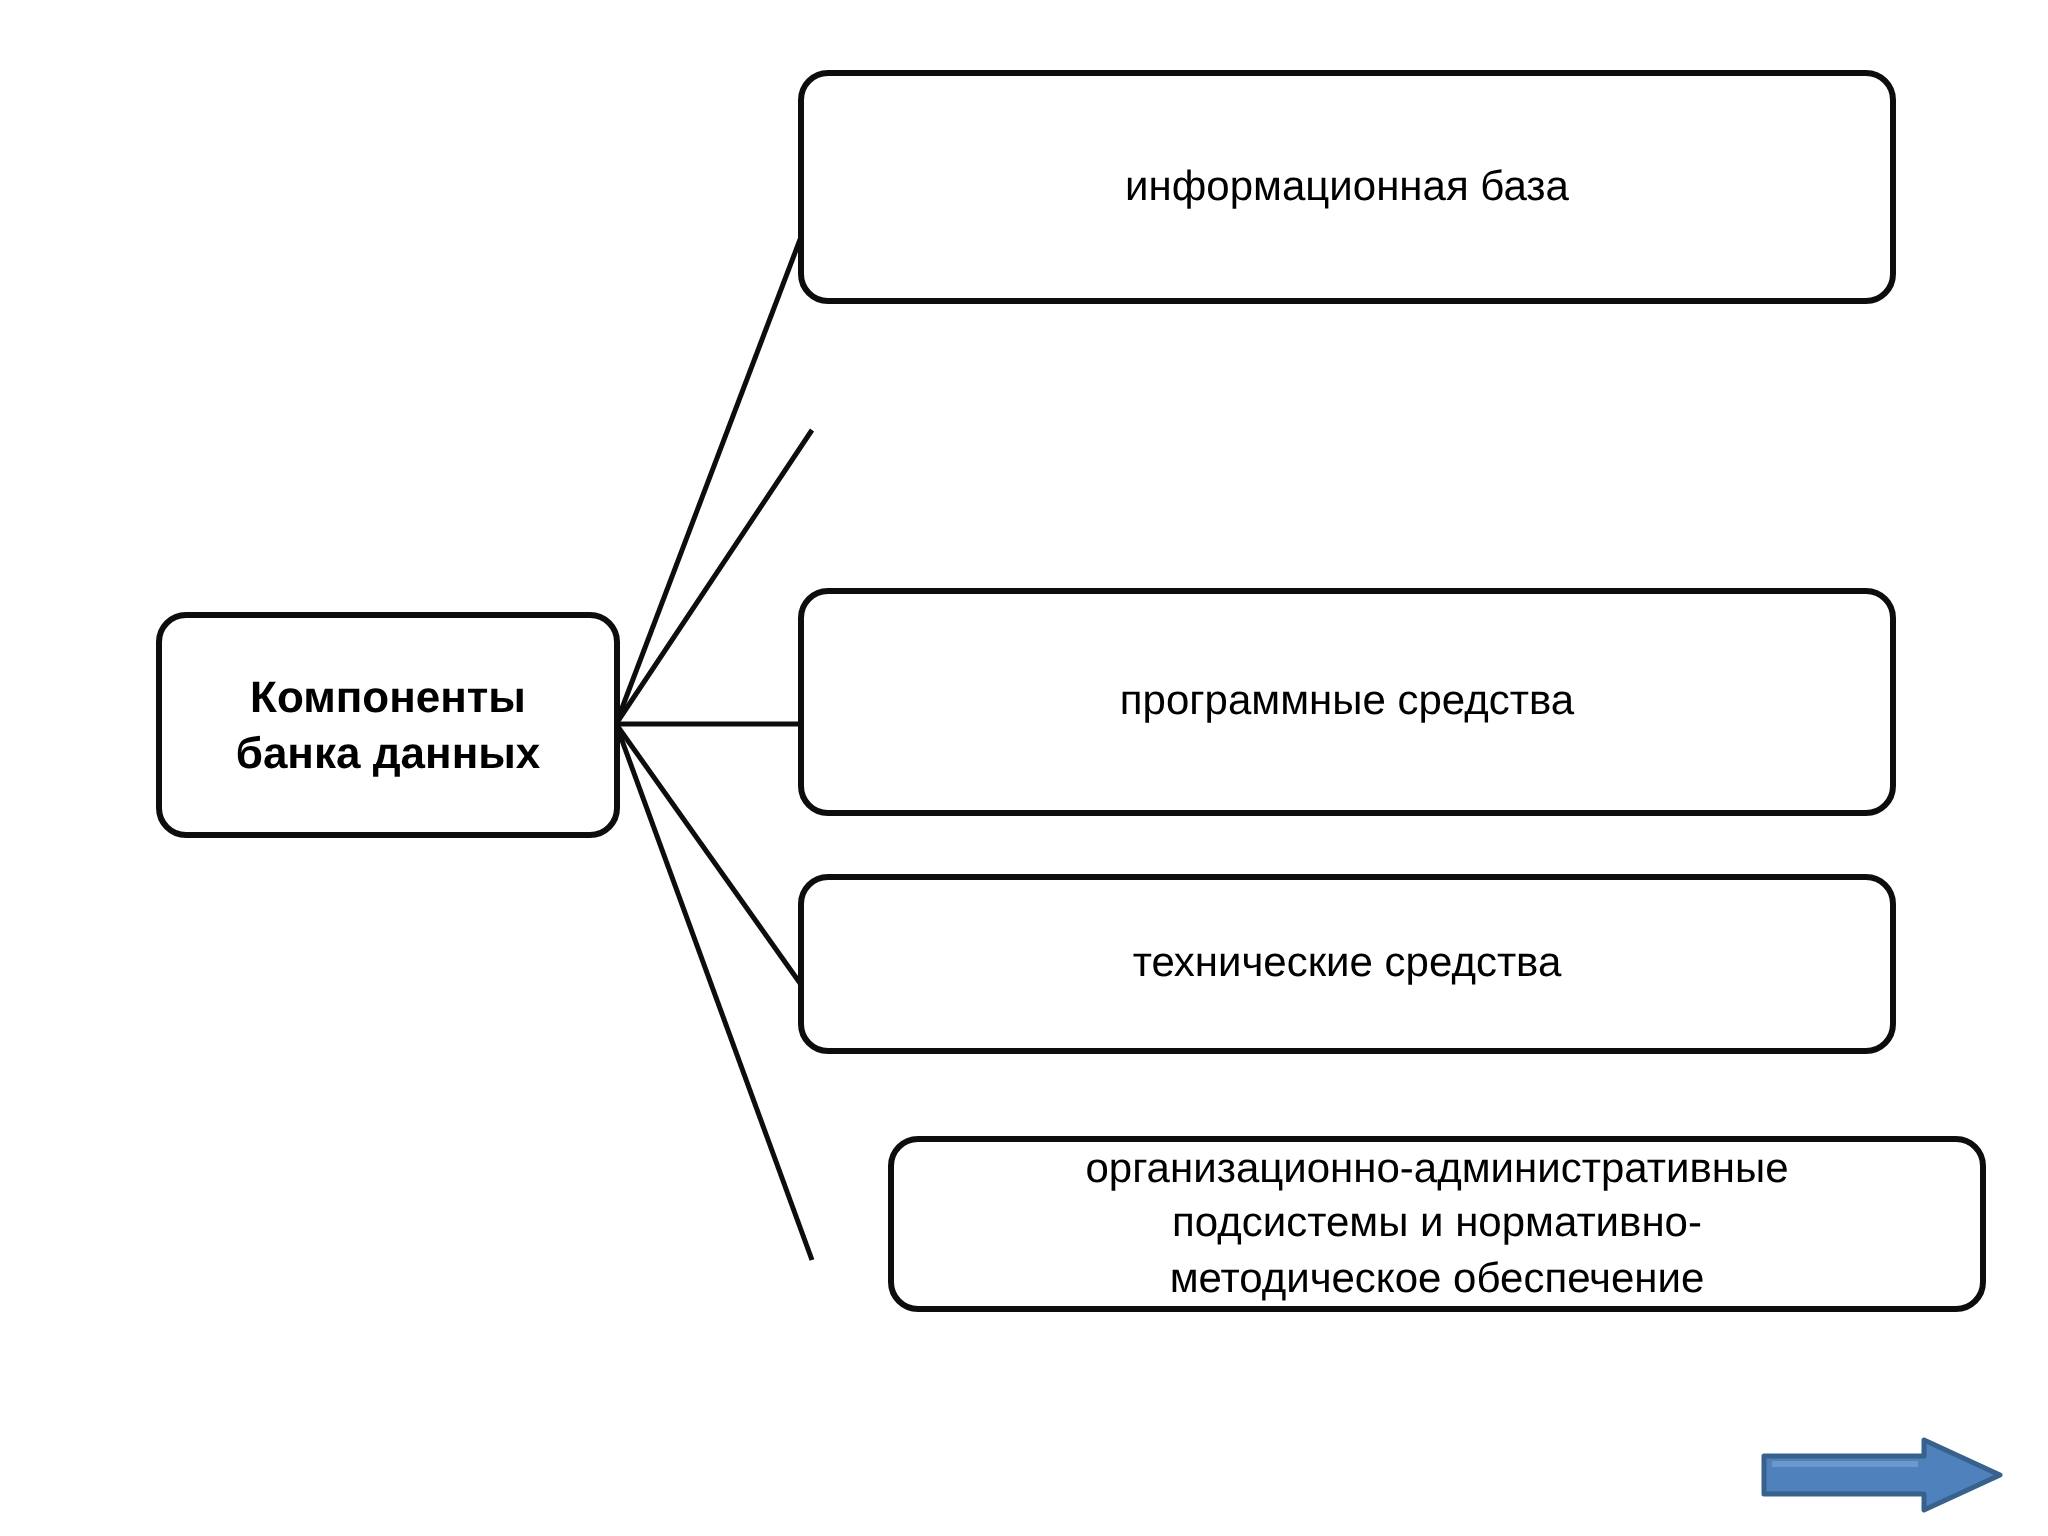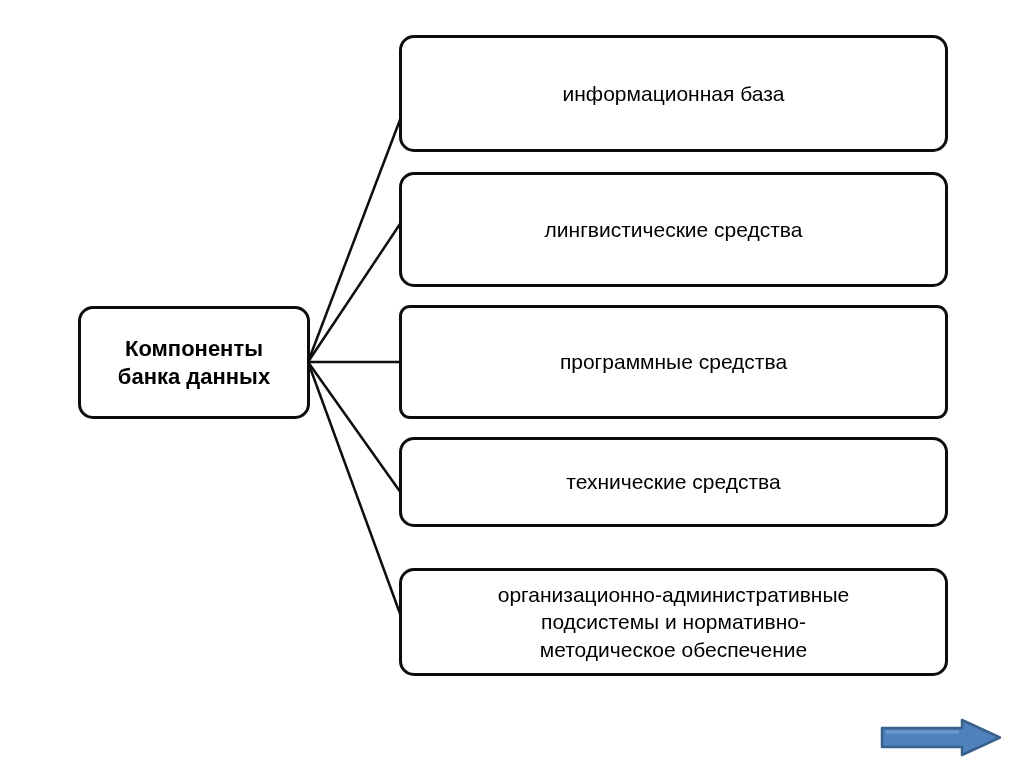--- a/index.html
+++ b/index.html
@@ -53,23 +53,23 @@
   .node.comp {
     left: 399px;
     width: 549px;
     font-size: 21px;
     font-weight: 400;
     line-height: 1.3;
     padding: 0 20px;
   }
   .node.c1 { top: 35px;  height: 117px; }
   .node.c2 { top: 172px; height: 115px; }
-  .node.c3 { top: 305px; height: 114px; border-radius: 11px; }
+  .node.c3 { top: 294px; height: 114px; }
   .node.c4 { top: 437px; height: 90px; }
-  .node.c5 { top: 568px; height: 108px; }
+  .node.c5 { top: 568px; height: 88px; margin-left: 45px; }
   .node.c5 .label-wrap {
     display: inline-block;
     max-width: 375px;
   }
   svg.next-arrow {
     position: absolute;
     left: 875px;
     top: 714px;
     width: 135px;
     height: 50px;
@@ -96,23 +96,20 @@
   </svg>
 
   <div class="node comp c1">
     <span class="label-wrap">информационная база</span>
   </div>
 
   <div class="node root">
     <span class="label-wrap">Компоненты банка данных</span>
   </div>
 
-  <div class="node comp c2">
-    <span class="label-wrap">лингвистические средства</span>
-  </div>
 
   <div class="node comp c3">
     <span class="label-wrap">программные средства</span>
   </div>
 
   <div class="node comp c4">
     <span class="label-wrap">технические средства</span>
   </div>
 
   <div class="node comp c5">

